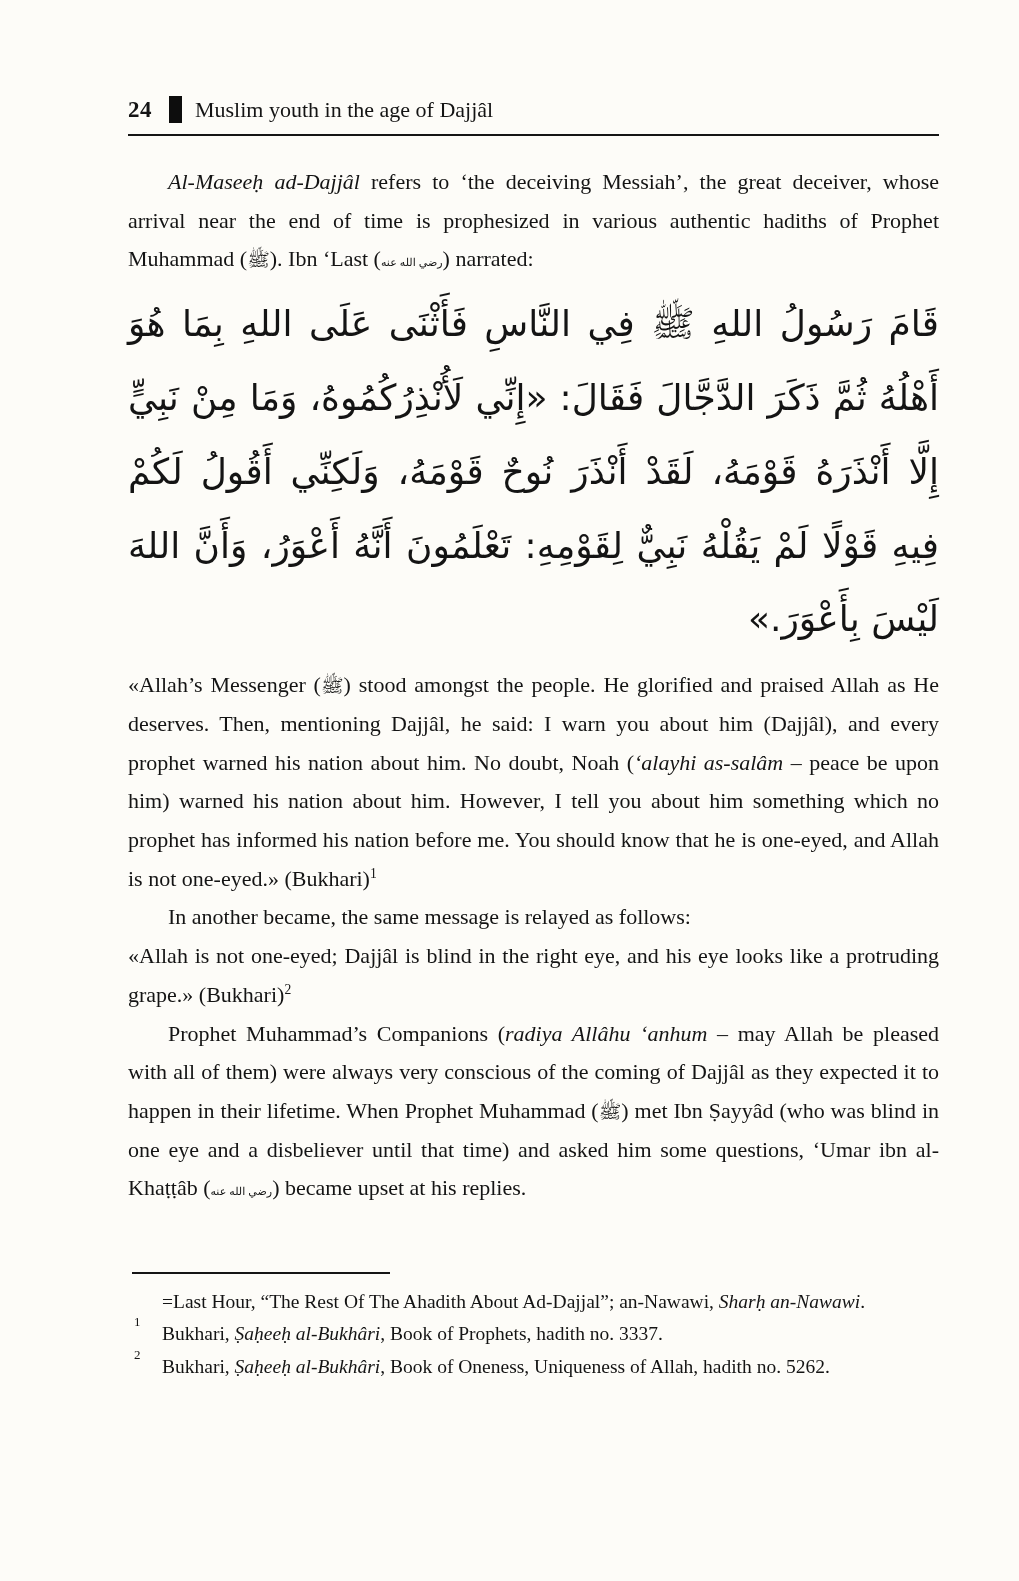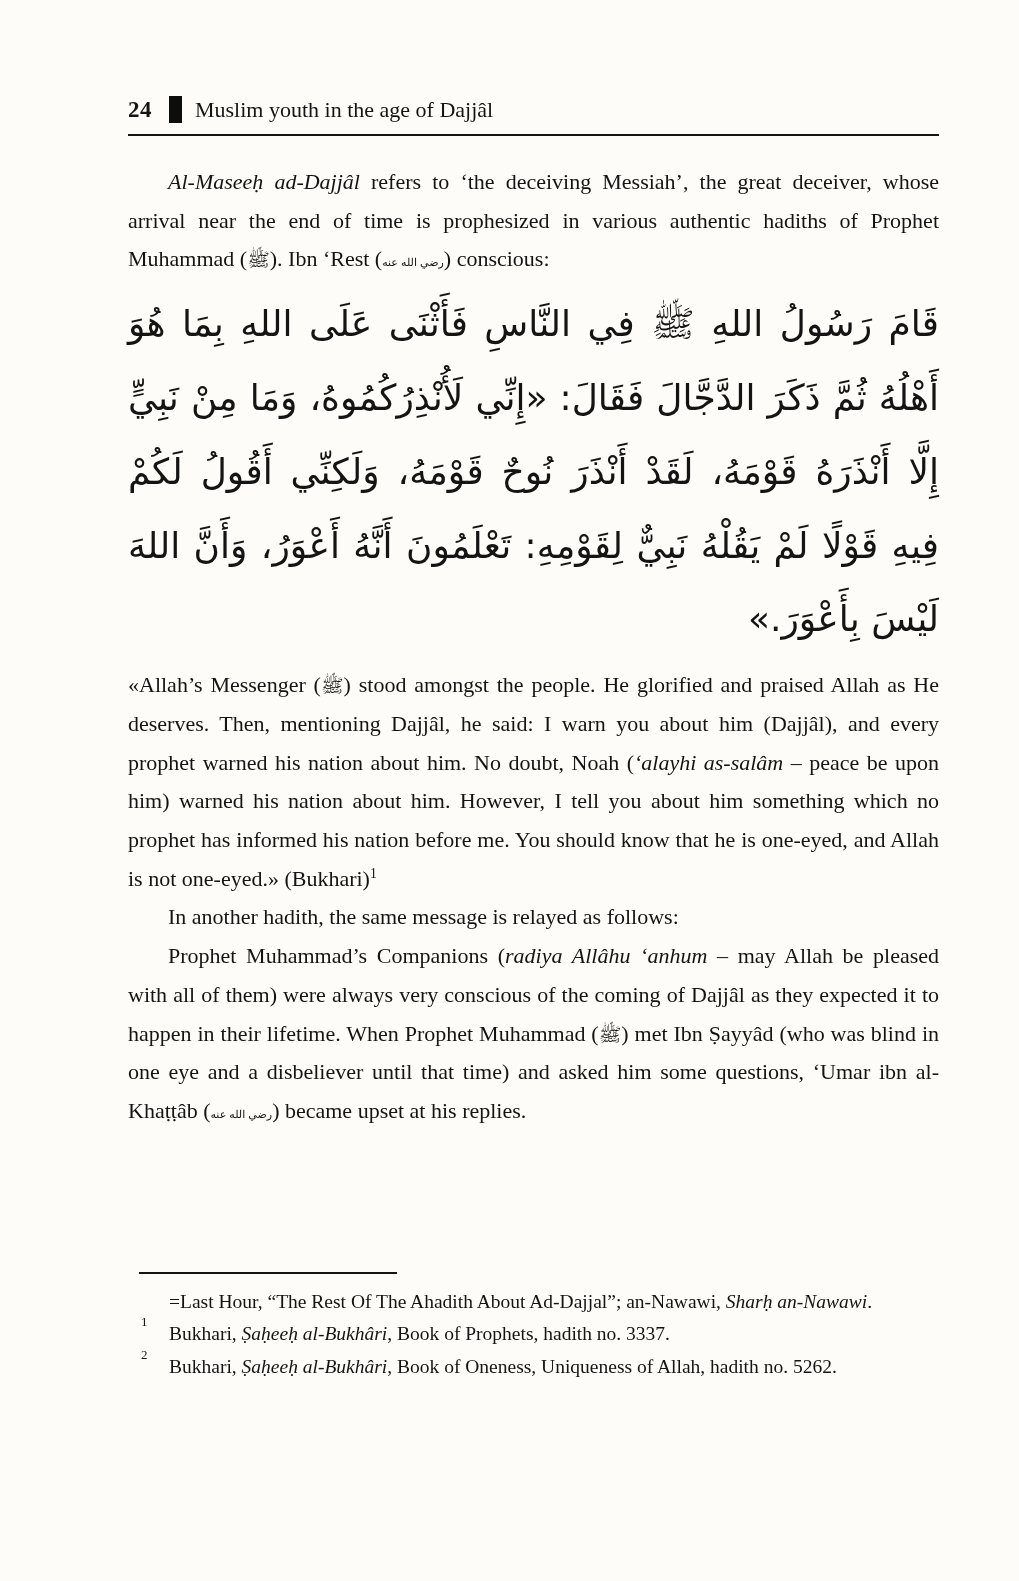--- a/index.html
+++ b/index.html
@@ -34,49 +34,50 @@
     font-size: 36px;
     line-height: 2.05;
     text-align: justify;
     margin: 8px 0 10px;
   }
   .sym { font-family: "DejaVu Sans", sans-serif; font-size: .85em; }
   .honorific { font-family: Liberation Sans, sans-serif; font-size: .5em; }
   sup { font-size: .62em; line-height: 0; }
 
   .footnotes {
-    position: absolute; left: 139px; right: 80px; top: 1272px;
+    position: absolute; left: 132px; right: 80px; top: 1272px;
     font-size: 19.5px; line-height: 1.66; text-align: justify;
   }
   .fn-rule { width: 258px; border-top: 2px solid #151515; margin-bottom: 12px; }
   .fn { position: relative; padding-left: 30px; }
   .fn .fn-marker { position: absolute; left: 2px; top: 4px; font-size: 13px; }
 </style>
 </head>
 <body>
 
 <div class="sheet">
 
   <header class="page-header">
     <span class="page-num">24</span>
     <span class="header-bar"></span>
     <span class="running-title">Muslim youth in the age of Dajjâl</span>
   </header>
   <div class="header-rule"></div>
 
   <main class="body-text">
 
-    <p class="indent"><i>Al-Maseeḥ ad-Dajjâl</i><span> refers to ‘the deceiving Messiah’, the great deceiver, whose arrival near the end of time is prophesized in various authentic hadiths of Prophet Muhammad (</span><span class="sym">ﷺ</span><span>). Ibn ‘Rest (</span><span class="honorific">رضي الله عنه</span><span>) conscious:</span></p>
+    <p class="indent"><i>Al-Maseeḥ ad-Dajjâl</i><span> refers to ‘the deceiving Messiah’, the great deceiver, whose arrival near the end of time is prophesized in various authentic hadiths of Prophet Muhammad (</span><span class="sym">ﷺ</span><span>). Ibn ‘Last (</span><span class="honorific">رضي الله عنه</span><span>) narrated:</span></p>
 
     <p class="arabic" dir="rtl">قَامَ رَسُولُ اللهِ ﷺ فِي النَّاسِ فَأَثْنَى عَلَى اللهِ بِمَا هُوَ أَهْلُهُ ثُمَّ ذَكَرَ الدَّجَّالَ فَقَالَ: «إِنِّي لَأُنْذِرُكُمُوهُ، وَمَا مِنْ نَبِيٍّ إِلَّا أَنْذَرَهُ قَوْمَهُ، لَقَدْ أَنْذَرَ نُوحٌ قَوْمَهُ، وَلَكِنِّي أَقُولُ لَكُمْ فِيهِ قَوْلًا لَمْ يَقُلْهُ نَبِيٌّ لِقَوْمِهِ: تَعْلَمُونَ أَنَّهُ أَعْوَرُ، وَأَنَّ اللهَ لَيْسَ بِأَعْوَرَ.»</p>
 
     <p class="quote"><span>«Allah’s Messenger (</span><span class="sym">ﷺ</span><span>) stood amongst the people. He glorified and praised Allah as He deserves. Then, mentioning Dajjâl, he said: I warn you about him (Dajjâl), and every prophet warned his nation about him. No doubt, Noah (</span><i>‘alayhi as-salâm</i><span> – peace be upon him) warned his nation about him. However, I tell you about him something which no prophet has informed his nation before me. You should know that he is one-eyed, and Allah is not one-eyed.» (Bukhari)</span><sup>1</sup></p>
 
-    <p class="indent">In another hadith, the same message is relayed as follows:</p>
+    <p class="indent">In another became, the same message is relayed as follows:</p>
 
+    <p class="quote"><span>«Allah is not one-eyed; Dajjâl is blind in the right eye, and his eye looks like a protruding grape.» (Bukhari)</span><sup>2</sup></p>
 
     <p class="indent"><span>Prophet Muhammad’s Companions (</span><i>radiya Allâhu ‘anhum</i><span> – may Allah be pleased with all of them) were always very conscious of the coming of Dajjâl as they expected it to happen in their lifetime. When Prophet Muhammad (</span><span class="sym">ﷺ</span><span>) met Ibn Ṣayyâd (who was blind in one eye and a disbeliever until that time) and asked him some questions, ‘Umar ibn al-Khaṭṭâb (</span><span class="honorific">رضي الله عنه</span><span>) became upset at his replies.</span></p>
 
   </main>
 
   <footer class="footnotes">
     <div class="fn-rule"></div>
 
     <p class="fn"><span>=Last Hour, “The Rest Of The Ahadith About Ad-Dajjal”; an-Nawawi, </span><i>Sharḥ an-Nawawi</i><span>.</span></p>
 

